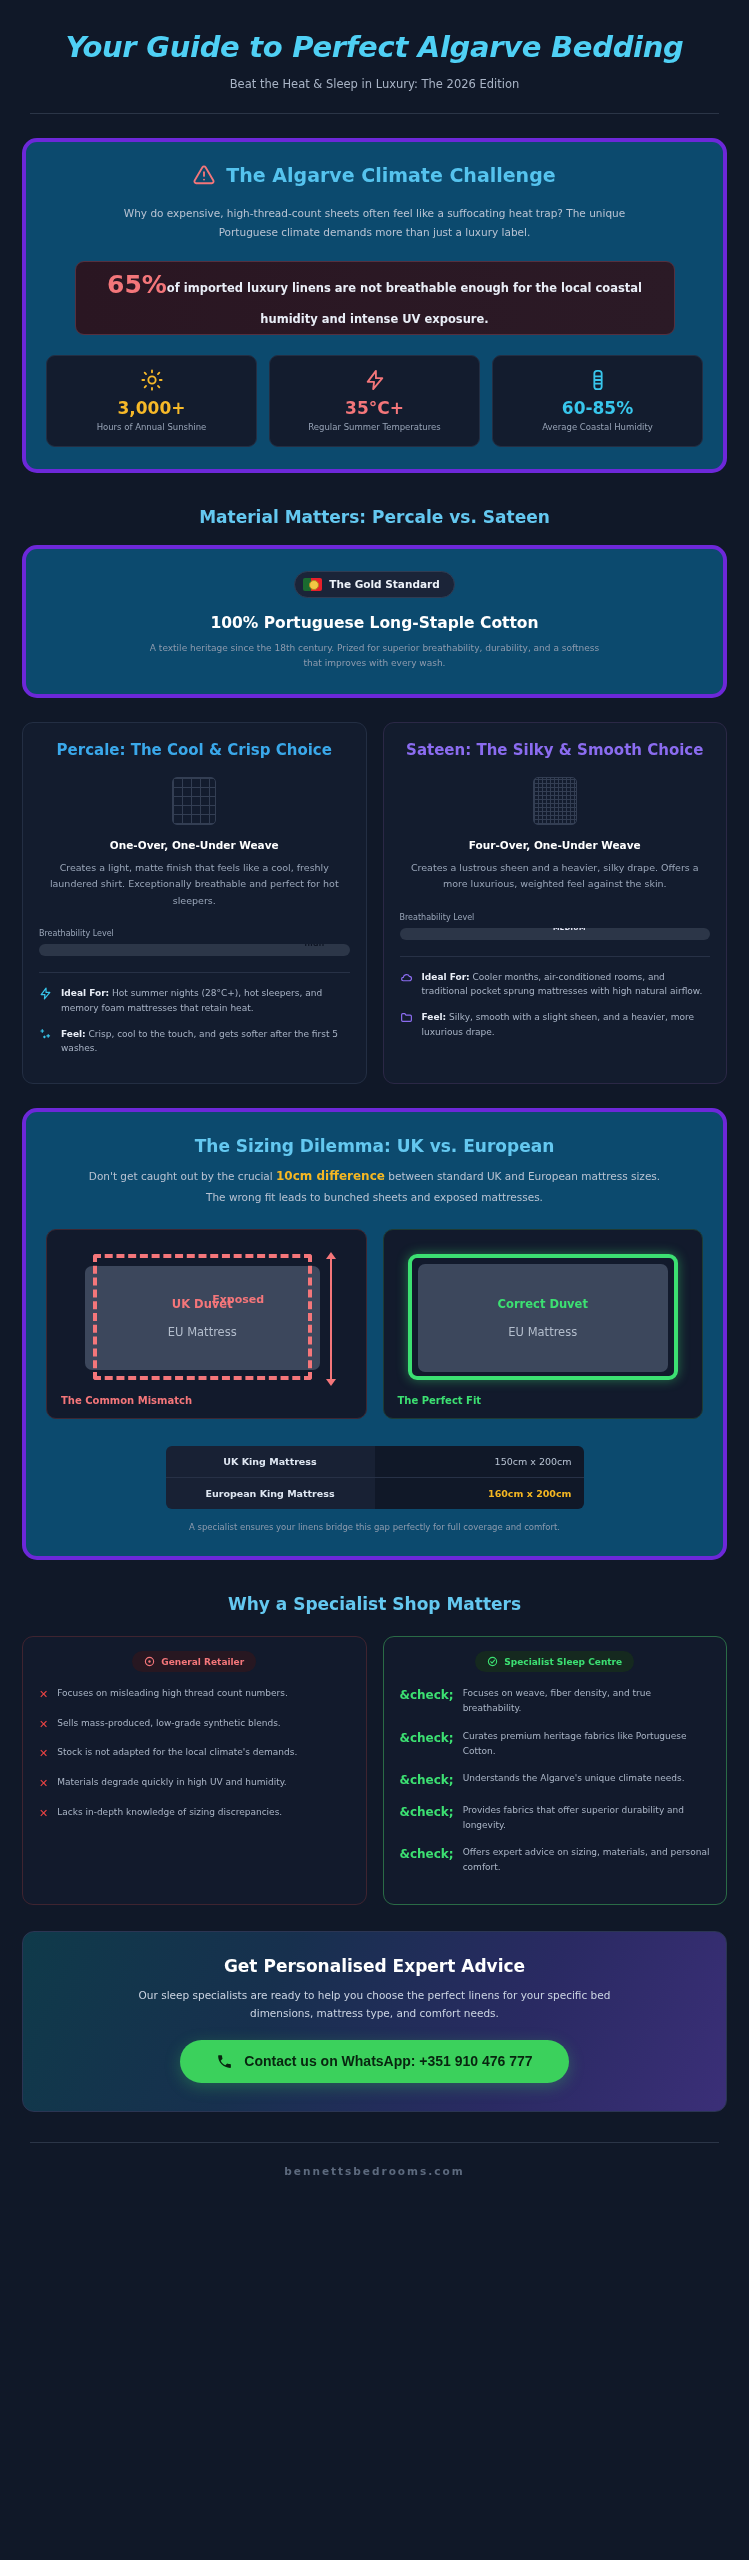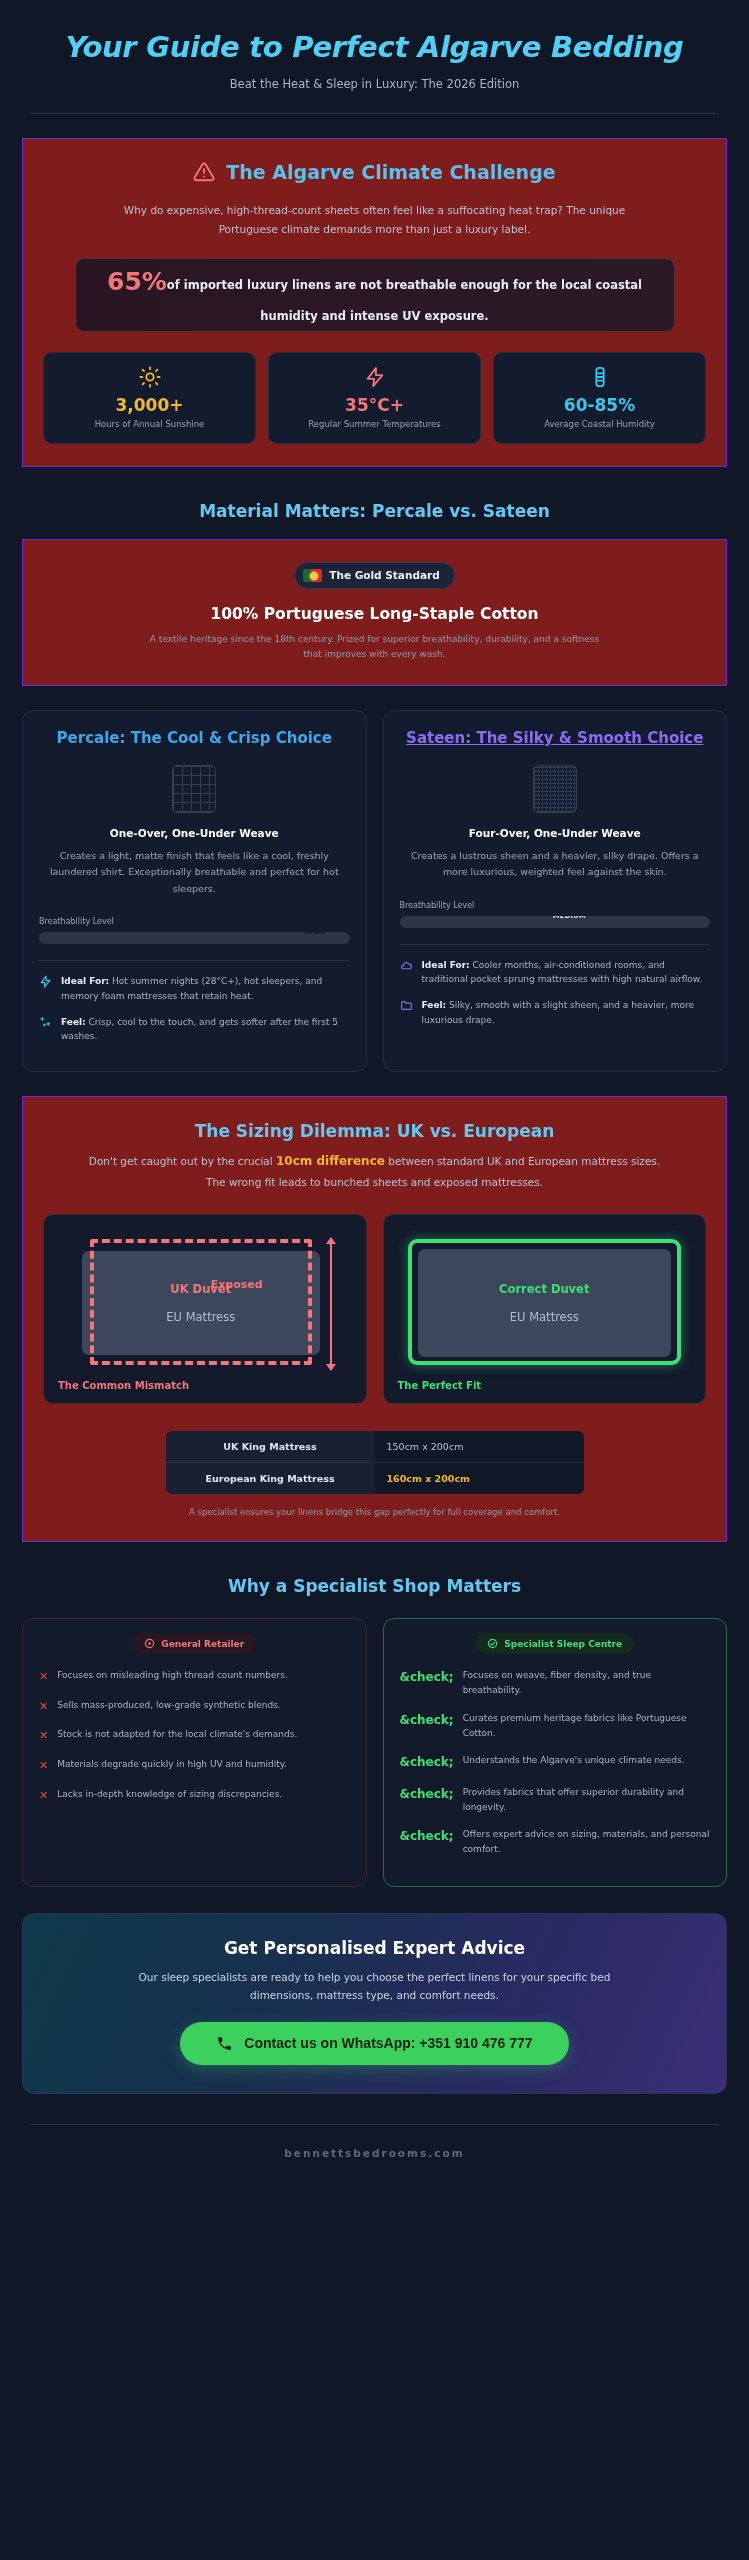--- a/index.html
+++ b/index.html
@@ -38,23 +38,23 @@
     font-weight: normal;
   }
   .hr-top {
     margin: 22px 8px 0 8px;
     height: 1px;
     background: #2b3547;
   }
 
   
   .card {
-    background: #7f1d1d;
-    border: 1px solid #6d28d9;
-    border-radius: 0;
+    background: #0c4a6e;
+    border: 4px solid #6d28d9;
+    border-radius: 15px;
     margin-top: 24px;
     padding: 22px 20px;
   }
   .section-title {
     font-size: 17px;
     font-weight: bold;
     color: #64c8f0;
     text-align: center;
     margin-top: 34px;
   }
@@ -160,21 +160,21 @@
     background:#131c2e;
     border:1px solid #232e43;
     border-radius:11px;
     padding:18px 16px 16px 16px;
   }
   .cmp.purple { border-color:#2b2846; }
   .cmp-title {
     font-size:15px; font-weight:bold; text-align:center; line-height:1.32;
   }
   .cmp-title.blue   { color:#3aa8ea; }
-  .cmp-title.violet { color:#8b6cf0;text-decoration:underline; }
+  .cmp-title.violet { color:#8b6cf0; }
   .weave-wrap { display:flex; justify-content:center; margin:16px 0 14px 0; }
   .weave {
     width:44px; height:48px; border-radius:5px;
     border:1px solid #39445a;
     opacity:.85;
   }
   .weave.percale {
     background-image:
       repeating-linear-gradient(0deg,#39445a 0 1px, transparent 1px 9px),
       repeating-linear-gradient(90deg,#39445a 0 1px, transparent 1px 9px);
@@ -263,21 +263,21 @@
     border:1px solid #273146; border-radius:7px; overflow:hidden;
     border-collapse:collapse;
   }
   .size-table td {
     font-size:9.5px; padding:10px 12px; border-bottom:1px solid #273146;
   }
   .size-table tr:last-child td { border-bottom:none; }
   .size-table td.k {
     background:#182134; color:#dfe7f2; font-weight:bold; text-align:center; width:50%;
   }
-  .size-table td.v { background:#101828; color:#b8c3d3; text-align:left; }
+  .size-table td.v { background:#101828; color:#b8c3d3; text-align:right; }
   .size-table td.v.hl { color:#f5b722; font-weight:bold; }
   .size-note {
     font-size:8.5px; line-height:1.7; color:#8e9bae; text-align:center;
     max-width:440px; margin:10px auto 0 auto;
   }
 
   
   .spec-row { display:flex; gap:16px; margin-top:22px; }
   .spec {
     flex:1; border-radius:11px; padding:14px 16px 16px 16px;

